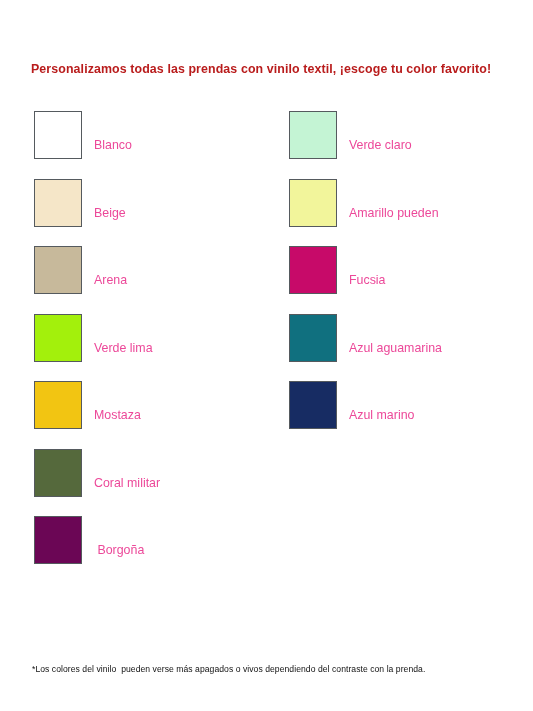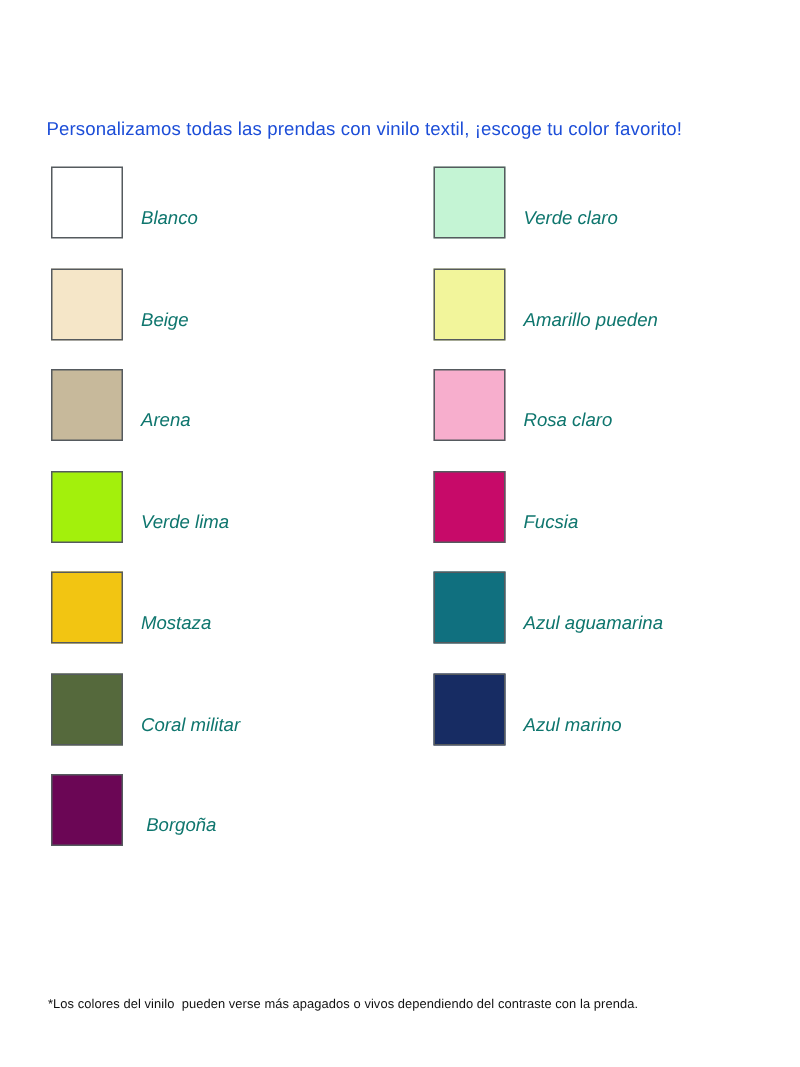--- a/index.html
+++ b/index.html
@@ -16,26 +16,27 @@
     overflow: hidden;
   }
   .sheet {
     position: absolute;
     inset: 0;
     background: #ffffff;
   }
   .heading {
     position: absolute;
     left: 31px;
-    top: 79px;
+    top: 62px;
     width: 480px;
     font-size: 12.4px;
     letter-spacing: 0.1px;
-    color: #1d4ed8;
+    color: #b91c1c;
     white-space: nowrap;
+    font-weight: bold;
   }
   .grid {
     position: absolute;
     left: 0;
     top: 111px;
     width: 533px;
   }
   .column {
     position: absolute;
     top: 0;
@@ -54,24 +55,23 @@
     height: 48px;
     box-sizing: border-box;
     border: 1px solid #555a5e;
     flex: 0 0 auto;
   }
   .chip-label {
     margin-left: 12px;
     align-self: center;
     font-size: 12.4px;
     line-height: 1.2;
-    color: #0f766e;
+    color: #ec4899;
     white-space: pre;
     padding-top: 2px;
-    font-style: italic;
   }
   .footnote {
     position: absolute;
     left: 32px;
     top: 664px;
     width: 480px;
     font-size: 8.6px;
     font-weight: normal;
     letter-spacing: 0.05px;
     color: #111111;
@@ -119,24 +119,20 @@
     <div class="column right" id="col-right">
         <div class="swatch-row">
           <div class="chip" style="background: rgb(196, 244, 212); border-color: rgb(85, 90, 94);"></div>
           <div class="chip-label">Verde claro</div>
         </div>
         <div class="swatch-row">
           <div class="chip" style="background: rgb(242, 245, 155); border-color: rgb(85, 90, 94);"></div>
           <div class="chip-label">Amarillo pueden</div>
         </div>
         <div class="swatch-row">
-          <div class="chip" style="background: rgb(247, 174, 205); border-color: rgb(85, 90, 94);"></div>
-          <div class="chip-label">Rosa claro</div>
-        </div>
-        <div class="swatch-row">
           <div class="chip" style="background: rgb(199, 10, 105); border-color: rgb(85, 90, 94);"></div>
           <div class="chip-label">Fucsia</div>
         </div>
         <div class="swatch-row">
           <div class="chip" style="background: rgb(16, 112, 127); border-color: rgb(85, 90, 94);"></div>
           <div class="chip-label">Azul aguamarina</div>
         </div>
         <div class="swatch-row">
           <div class="chip" style="background: rgb(23, 44, 99); border-color: rgb(85, 90, 94);"></div>
           <div class="chip-label">Azul marino</div>

